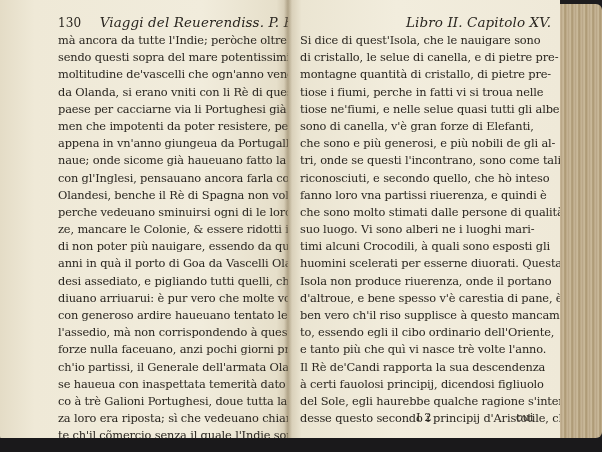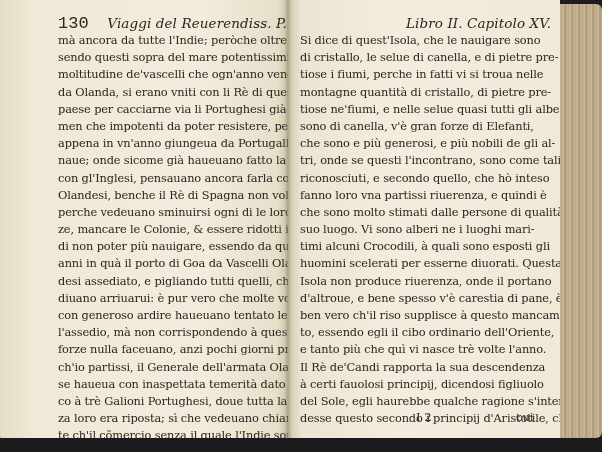--- a/index.html
+++ b/index.html
@@ -36,21 +36,21 @@
       border-radius:0 6px 6px 0;
     }
     .bottom-shadow {
       position:absolute; left:0; top:438px; width:602px; height:14px;
       background:#1a191b;
     }
     .header {
       position:absolute; top:14px; font-style:italic; font-size:13.5px;
       white-space:nowrap; letter-spacing:0.1px;
     }
-    .pagenum { font-style:normal; font-size:17px;font-family:Liberation Mono, monospace; }
+    .pagenum { font-style:normal; font-size:12px; }
     .text {
       position:absolute; font-size:11.4px; line-height:17.2px;
       white-space:nowrap; font-family:"DejaVu Serif", serif;
       letter-spacing:-0.15px;
     }
     .line { display:block; height:17.2px; }
     .left .header { left:58px; }
     .left .header .pagenum { margin-right:14px; }
     .left .text { left:58px; top:32px; }
     .right .header { left:118px; }
@@ -101,22 +101,22 @@
   </div>
 
   <div class="page right">
     <div class="header">
       <span>Libro II. Capitolo XV.</span>
       <span class="pagenum">131</span>
     </div>
     <div class="text" id="right-body">
         <span class="line">  Si dice di quest'Isola, che le nauigare sono</span>
         <span class="line">di cristallo, le selue di canella, e di pietre pre-</span>
+        <span class="line">montagne quantità di cristallo, di pietre pre-</span>
         <span class="line">tiose i fiumi, perche in fatti vi si troua nelle</span>
-        <span class="line">montagne quantità di cristallo, di pietre pre-</span>
         <span class="line">tiose ne'fiumi, e nelle selue quasi tutti gli alberi</span>
         <span class="line">sono di canella, v'è gran forze di Elefanti,</span>
         <span class="line">che sono e più generosi, e più nobili de gli al-</span>
         <span class="line">tri, onde se questi l'incontrano, sono come tali</span>
         <span class="line">riconosciuti, e secondo quello, che hò inteso</span>
         <span class="line">fanno loro vna partissi riuerenza, e quindi è</span>
         <span class="line">che sono molto stimati dalle persone di qualità,</span>
         <span class="line">suo luogo. Vi sono alberi ne i luoghi mari-</span>
         <span class="line">timi alcuni Crocodili, à quali sono esposti gli</span>
         <span class="line">huomini scelerati per esserne diuorati. Questa</span>

